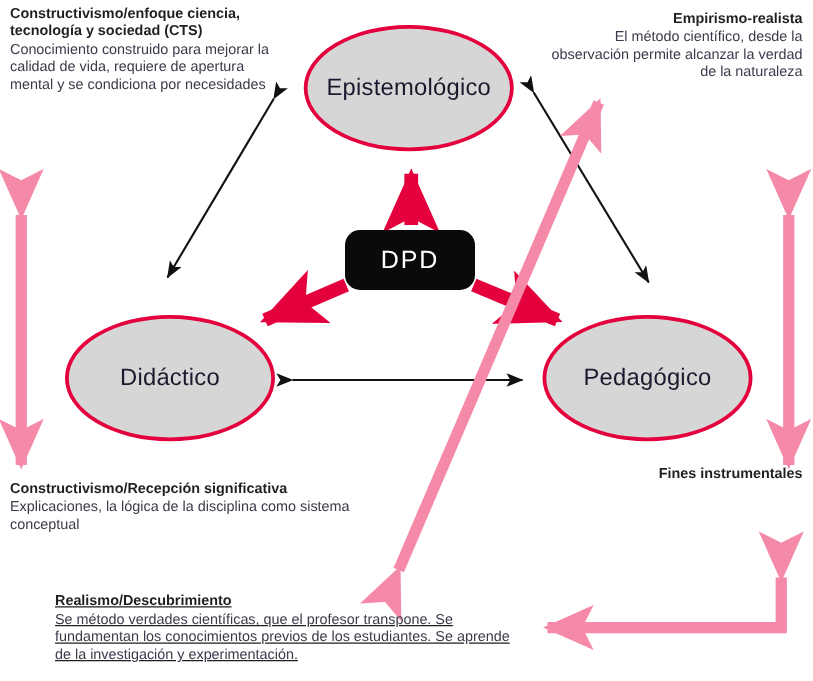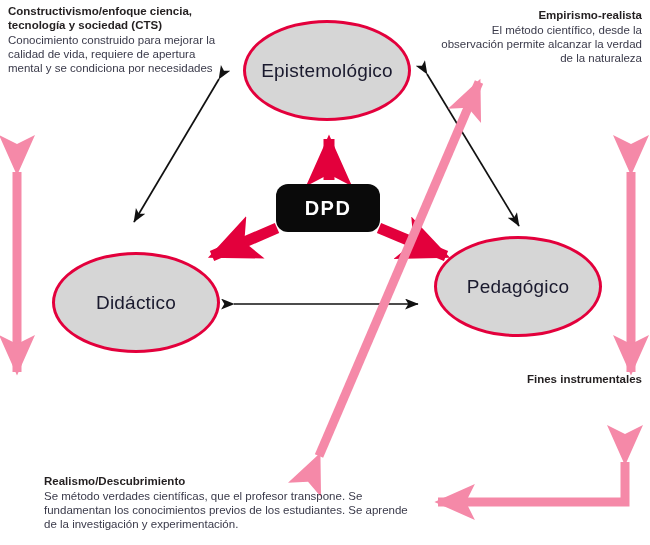--- a/index.html
+++ b/index.html
@@ -21,41 +21,41 @@
     box-sizing:border-box;
   }
   .node span{
     font-size:19px;
     color:#1a1a2e;
     letter-spacing:.2px;
     white-space:nowrap;
   }
   #node-epistemologico{left:243px;top:20px;width:168px;height:101px;}
   #node-didactico{left:52px;top:252px;width:168px;height:101px;}
-  #node-pedagogico{left:434px;top:236px;width:168px;height:101px;text-align:right;}
+  #node-pedagogico{left:434px;top:252px;width:168px;height:101px;text-align:right;}
 
   #dpd-box{
     position:absolute;left:276px;top:184px;width:104px;height:48px;
     background:#0a0a0a;border-radius:12px;
     display:flex;align-items:center;justify-content:center;
   }
   #dpd-box span{
-    color:#ffffff;font-size:20px;font-weight:bold;letter-spacing:1.5px;
+    color:#ffffff;font-size:20px;font-weight:normal;letter-spacing:1.5px;
   }
 
   .note{position:absolute;line-height:1.22;}
   .note .t{font-size:11.5px;font-weight:bold;display:block;margin-bottom:1px;color:#231f20;}
   .note .b{font-size:11.5px;display:block;color:#3a3a4a;}
   .note.right{text-align:right;}
 
   #note-cts{left:8px;top:4px;width:212px;text-align:left;}
   #note-empirismo{left:440px;top:8px;width:202px;}
   #note-recepcion{left:8px;top:384px;width:276px;text-align:left;}
   #note-fines{left:420px;top:372px;width:222px;}
-  #note-realismo{left:44px;top:474px;width:372px;text-align:left;}
+  #note-realismo{left:44px;top:474px;width:372px;text-align:left;text-decoration:underline;}
 </style>
 </head>
 <body>
 
 <div id="stage">
 
   <svg id="arrows" viewBox="0 0 650 545">
     <defs>
       <marker id="mk-black" markerWidth="9" markerHeight="9" refX="7.6" refY="3.2" orient="auto" markerUnits="strokeWidth">
         <path d="M0,0 L8,3.2 L0,6.4 L1.9,3.2 Z" fill="#111111"></path>
@@ -125,20 +125,22 @@
     <span class="t">Empirismo-realista</span>
     <span class="b">El método científico, desde la observación permite alcanzar la verdad de la naturaleza</span>
   </div>
 
   <div class="note" id="note-cts">
     <span class="t">Constructivismo/enfoque ciencia, tecnología y sociedad (CTS)</span>
     <span class="b">Conocimiento construido para mejorar la calidad de vida, requiere de apertura mental y se condiciona por necesidades</span>
   </div>
 
   <div class="note" id="note-recepcion">
+    <span class="t">Constructivismo/Recepción significativa</span>
+    <span class="b">Explicaciones, la lógica de la disciplina como sistema conceptual</span>
   </div>
 
   <div class="note right" id="note-fines">
     <span class="t">Fines instrumentales</span>
   </div>
 
   <div class="note" id="note-realismo">
     <span class="t">Realismo/Descubrimiento</span>
     <span class="b">Se método verdades científicas, que el profesor transpone. Se fundamentan los conocimientos previos de los estudiantes. Se aprende de la investigación y experimentación.</span>
   </div>

